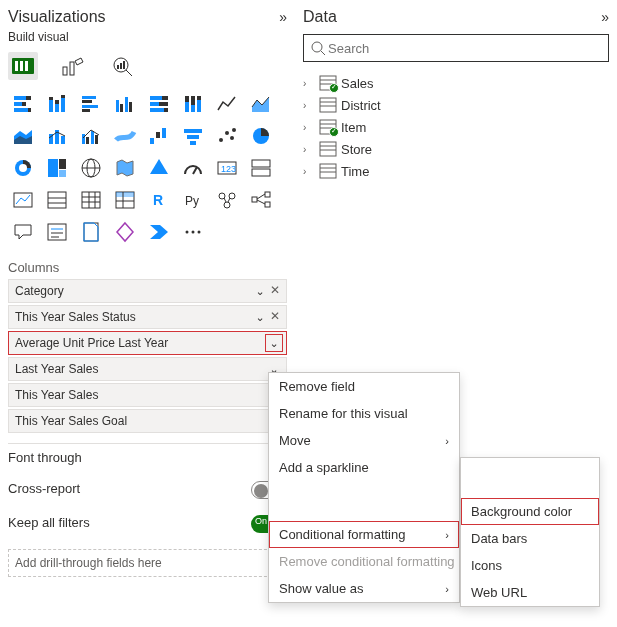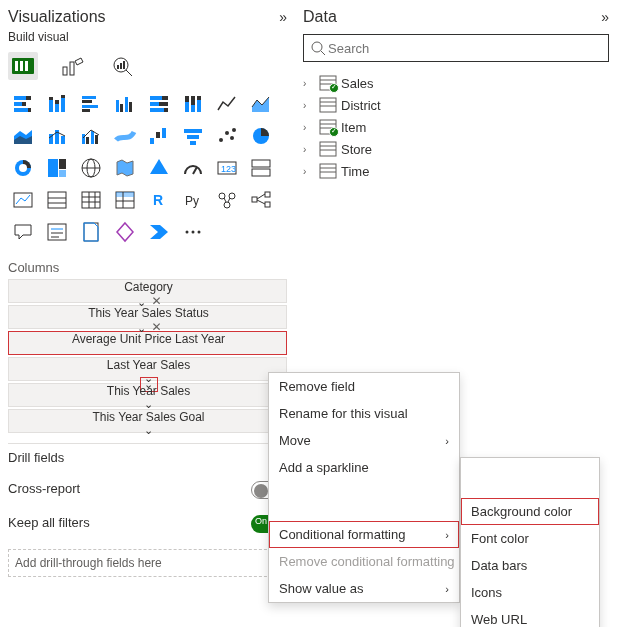--- a/index.html
+++ b/index.html
@@ -9,21 +9,21 @@
   .data-panel { flex: 1; padding: 6px 8px; }
   .panel-header { display: flex; align-items: center; justify-content: space-between; font-size: 16px; padding: 2px 0 2px 0; }
   .chev { font-size: 14px; }
   .subheader { font-size: 12px; padding: 2px 0 4px 0; }
   .mode-row { display:flex; gap:20px; padding:4px 0 6px 0; align-items:center;}
   .mode-icon { width:30px; height:28px; display:flex; align-items:center; justify-content:center; }
   .mode-icon.sel { background:#e6e6e6; border-radius:2px; }
   .viz-grid { display:grid; grid-template-columns: repeat(8, 30px); grid-auto-rows: 30px; gap:2px 4px; margin: 6px 0 10px 0; }
   .viz-cell { display:flex; align-items:flex-start; justify-content:center; }
   .section-label { font-size:13px; color:#605e5c; margin: 8px 0 4px 0; }
-  .field-pill { background:#f3f2f1; border:1px solid #e1dfdd; height:24px; display:flex; align-items:center; justify-content:space-between; padding:0 4px 0 6px; margin-bottom:2px; font-size:12px;flex-direction:column; }
+  .field-pill { background:#f3f2f1; border:1px solid #e1dfdd; height:24px; display:flex; align-items:center; justify-content:space-between; padding:0 4px 0 6px; margin-bottom:2px; font-size:12px; }
   .field-pill.hl { border:1.5px solid #d13438;gap:32px; }
   .field-chev { width:16px; height:16px; display:flex; align-items:center; justify-content:center; font-size:11px; }
   .field-chev.hl { outline:1.5px solid #d13438; }
   .field-x { width:14px; text-align:center; font-size:12px; color:#605e5c; }
   .dt-row { display:flex; align-items:flex-start; justify-content:space-between; font-size:13px; margin:16px 0; }
   .toggle { width:36px; height:18px; border-radius:9px; position:relative; }
   .toggle .knob { position:absolute; width:14px; height:14px; border-radius:50%; top:2px; background:#fff; }
   .toggle.off { background:#fff; border:1px solid #8a8886; }
   .toggle.off .knob { left:2px; background:#8a8886; }
   .toggle.off .lbl { position:absolute; right:4px; top:1px; font-size:9px; color:#605e5c; }
@@ -389,21 +389,21 @@
     <div class="field-pill">
       <span>This Year Sales</span>
       <span class="field-chev">⌄</span>
     </div>
     <div class="field-pill">
       <span>This Year Sales Goal</span>
       <span class="field-chev">⌄</span>
     </div>
 
     <div class="hr"></div>
-    <div style="font-size:13px; margin-bottom:4px;">Drill fields</div>
+    <div style="font-size:13px; margin-bottom:4px;">Font through</div>
     <div class="dt-row">
       <span>Cross-report</span>
       <div class="toggle off">
           <span class="lbl">Off</span>
           <div class="knob"></div>
         </div>
     </div>
     <div class="dt-row">
       <span>Keep all filters</span>
       <div class="toggle on">
@@ -500,23 +500,20 @@
       <span>Show value as</span>
       <span class="submenu-chev">›</span>
     </div>
 </div>
 
 <div class="menu menu2">
   <div class="menu-item hl">
       <span>Background color</span>
     </div>
   <div class="menu-item">
-      <span>Font color</span>
-    </div>
-  <div class="menu-item">
       <span>Data bars</span>
     </div>
   <div class="menu-item">
       <span>Icons</span>
     </div>
   <div class="menu-item">
       <span>Web URL</span>
     </div>
 </div>
 

